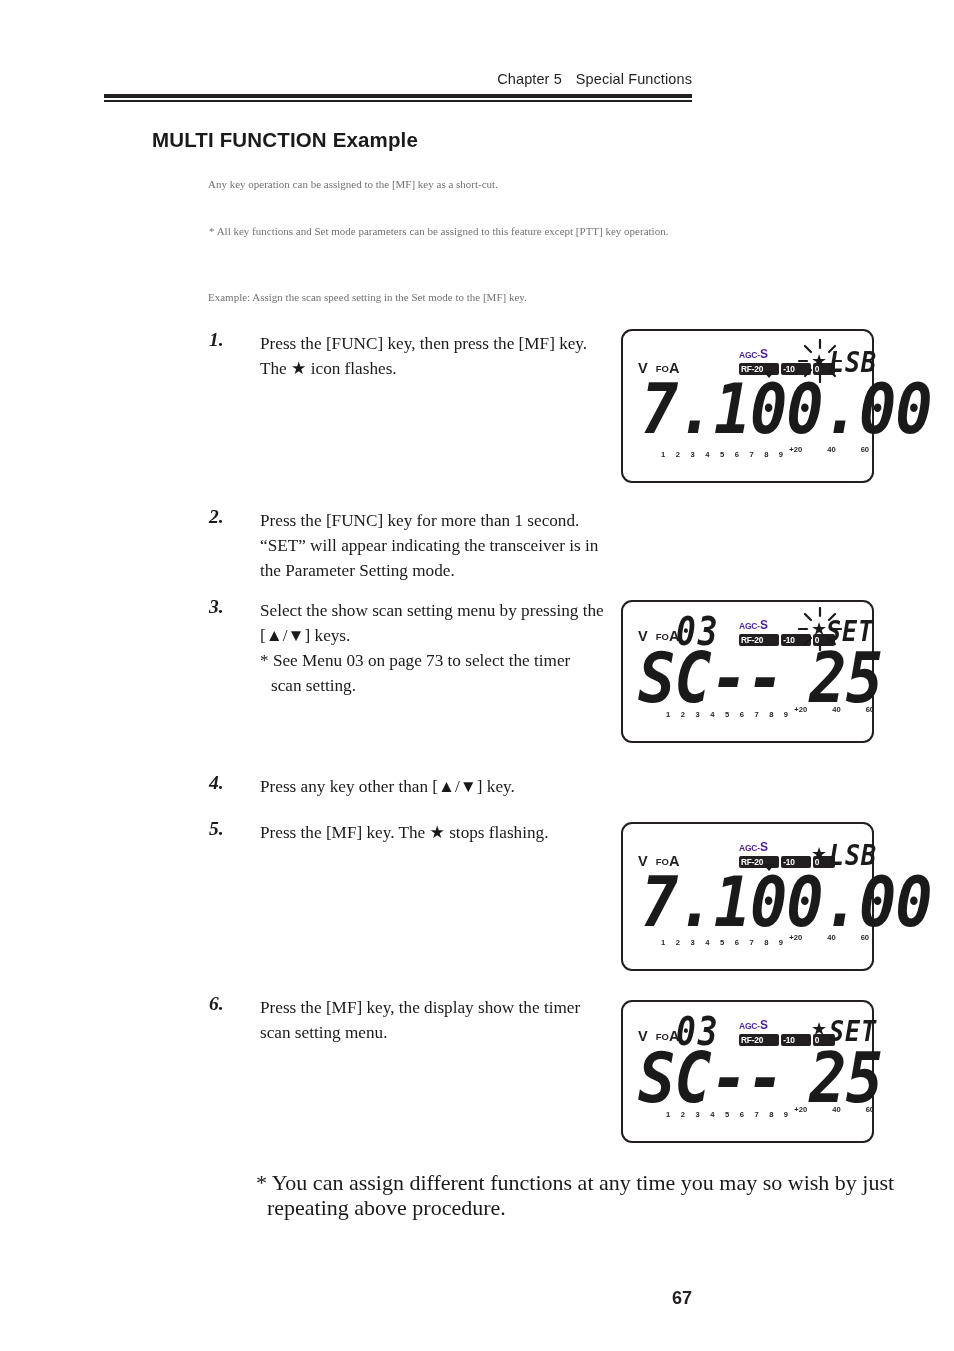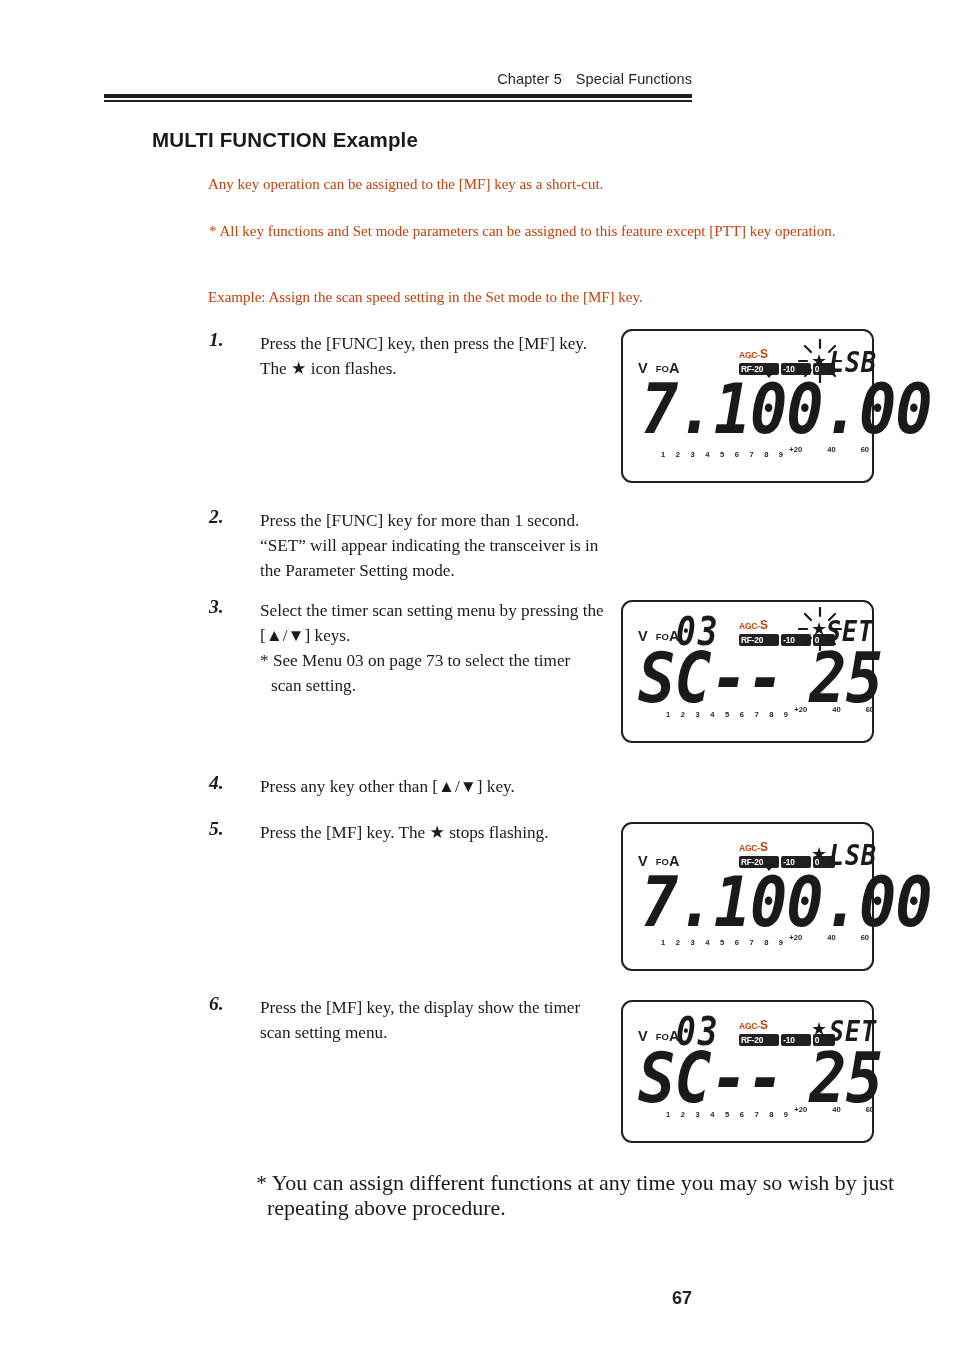--- a/index.html
+++ b/index.html
@@ -45,23 +45,23 @@
     font-family: "Liberation Sans", sans-serif;
     font-weight: bold;
     font-size: 20.5px;
     color: #1a1a1a;
     letter-spacing: 0.15px;
   }
 
   
   .para {
     position: absolute;
-    font-size: 15px;
+    font-size: 11px;
     line-height: 25px;
-    color: #c2410c;
+    color: #737373;
   }
   .p-intro  { top: 172px; left: 208px; width: 700px; }
   .p-note   { top: 219px; left: 209px; width: 690px; text-indent: -11px; padding-left: 11px;}
   .p-example{ top: 285px; left: 208px; width: 700px; }
 
   
   .step { position: absolute; }
   .step-num {
     position: absolute;
     left: 0; top: 0;
@@ -143,21 +143,21 @@
     line-height: 1;
     transform: scaleY(1.18);
     transform-origin: left top;
   }
 
   
   .agc-group { position: absolute; left: 116px; top: 14px; }
   .agc-line {
     font-family: "Liberation Sans", sans-serif;
     font-weight: bold;
-    color: #c2410c;
+    color: #4c1d95;
     line-height: 1;
     white-space: nowrap;
   }
   .agc-line .t-agc { font-size: 8.5px; letter-spacing: -0.2px; }
   .agc-line .t-s { font-size: 12px; }
   .rf-row {
     margin-top: 2px;
     display: flex;
     align-items: center;
     gap: 2px;
@@ -278,21 +278,21 @@
   </div>
 
   <div class="step s2">
     <div class="step-num">2.</div>
     <div class="step-body">Press the [FUNC] key for more than 1 second. “SET” will appear indicating the transceiver is in the Parameter Setting mode.</div>
   </div>
 
   <div class="step s3">
     <div class="step-num">3.</div>
     <div class="step-body">
-      <span>Select the timer scan setting menu by pressing the [▲/▼] keys.</span>
+      <span>Select the show scan setting menu by pressing the [▲/▼] keys.</span>
       <span class="step-sub">* See Menu 03 on page 73 to select the timer</span>
       <span class="step-sub2">scan setting.</span>
     </div>
   </div>
 
   <div class="step s4">
     <div class="step-num">4.</div>
     <div class="step-body">Press any key other than [▲/▼] key.</div>
   </div>
 

